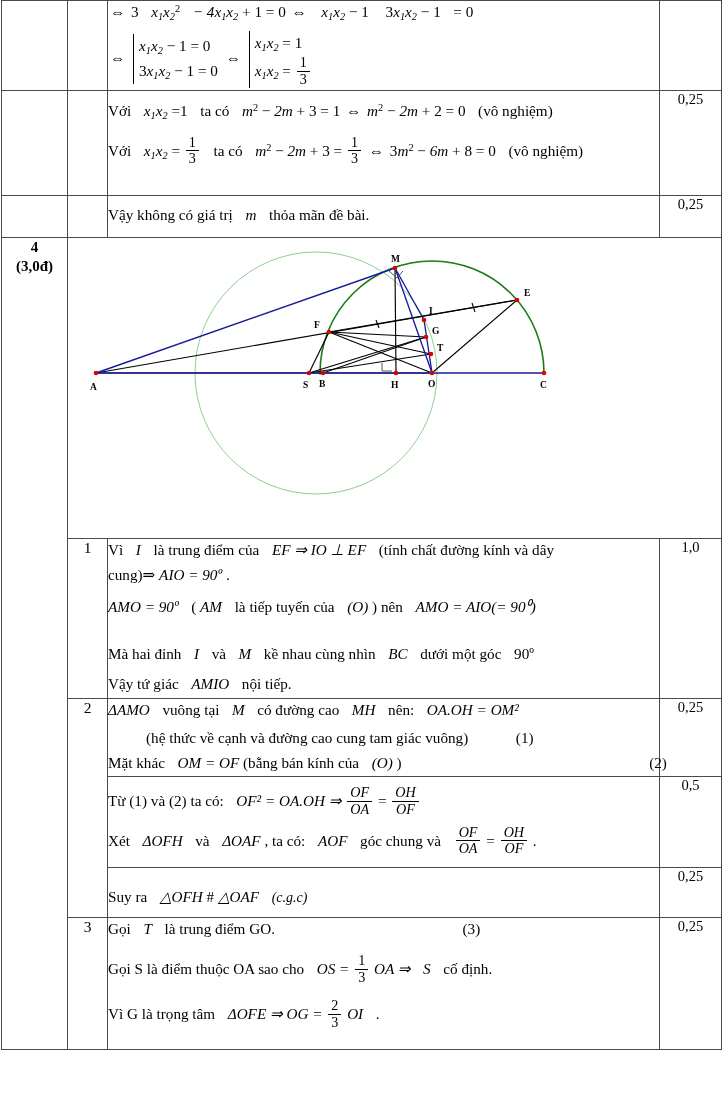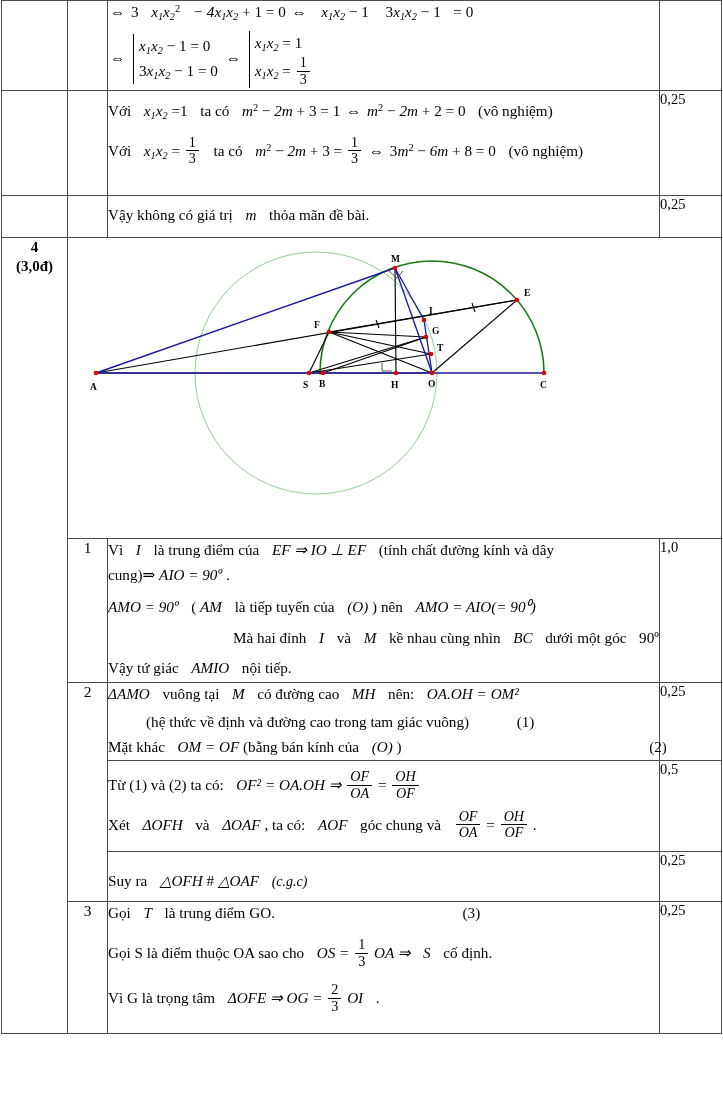--- a/index.html
+++ b/index.html
@@ -24,20 +24,21 @@
   }
   .c-no{width:66px;}
   .c-sub{width:40px;}
   .c-body{width:552px;}
   .c-pts{width:62px;}
 
   .cellpad{padding:6px 8px 6px 10px;}
   .vmid{vertical-align:middle;}
 
   .pts{
+    text-align:center;
     font-size:14.5px;
     font-family:"Liberation Serif",serif;
   }
   .qno{
     text-align:center;
     font-weight:bold;
     font-size:15px;
     line-height:1.25;
   }
   .subno{
@@ -322,21 +323,21 @@
         <span>(</span>
         <span class="mi">AM</span>
         <span class="sp-s"></span>
         <span>là tiếp tuyến của</span>
         <span class="sp-s"></span>
         <span class="mi">(O)</span>
         <span>) nên</span>
         <span class="sp-s"></span>
         <span class="mi">AMO = AIO(= 90⁰)</span>
       </div>
-      <div class="line" style="margin-top:9px;text-align:right;">
+      <div class="line" style="margin-top:25px;">
         <span>Mà hai đỉnh</span>
         <span class="sp-s"></span>
         <span class="mi">I</span>
         <span class="sp-s"></span>
         <span>và</span>
         <span class="sp-s"></span>
         <span class="mi">M</span>
         <span class="sp-s"></span>
         <span>kề nhau cùng nhìn</span>
         <span class="sp-s"></span>
@@ -373,21 +374,21 @@
         <span class="sp-s"></span>
         <span>có đường cao</span>
         <span class="sp-s"></span>
         <span class="mi">MH</span>
         <span class="sp-s"></span>
         <span>nên:</span>
         <span class="sp-s"></span>
         <span class="mi">OA.OH = OM²</span>
       </div>
       <div class="line" style="margin-top:5px;padding-left:38px;">
-        <span>(hệ thức về định và đường cao trong tam giác vuông)</span>
+        <span>(hệ thức về cạnh và đường cao cung tam giác vuông)</span>
         <span class="sp-l"></span><span class="sp-l"></span>
         <span class="mn">(1)</span>
       </div>
       <div class="line" style="">
         <span>Mặt khác</span>
         <span class="sp-s"></span>
         <span class="mi">OM = OF</span>
         <span>(bằng bán kính của</span>
         <span class="sp-s"></span>
         <span class="mi">(O)</span>

